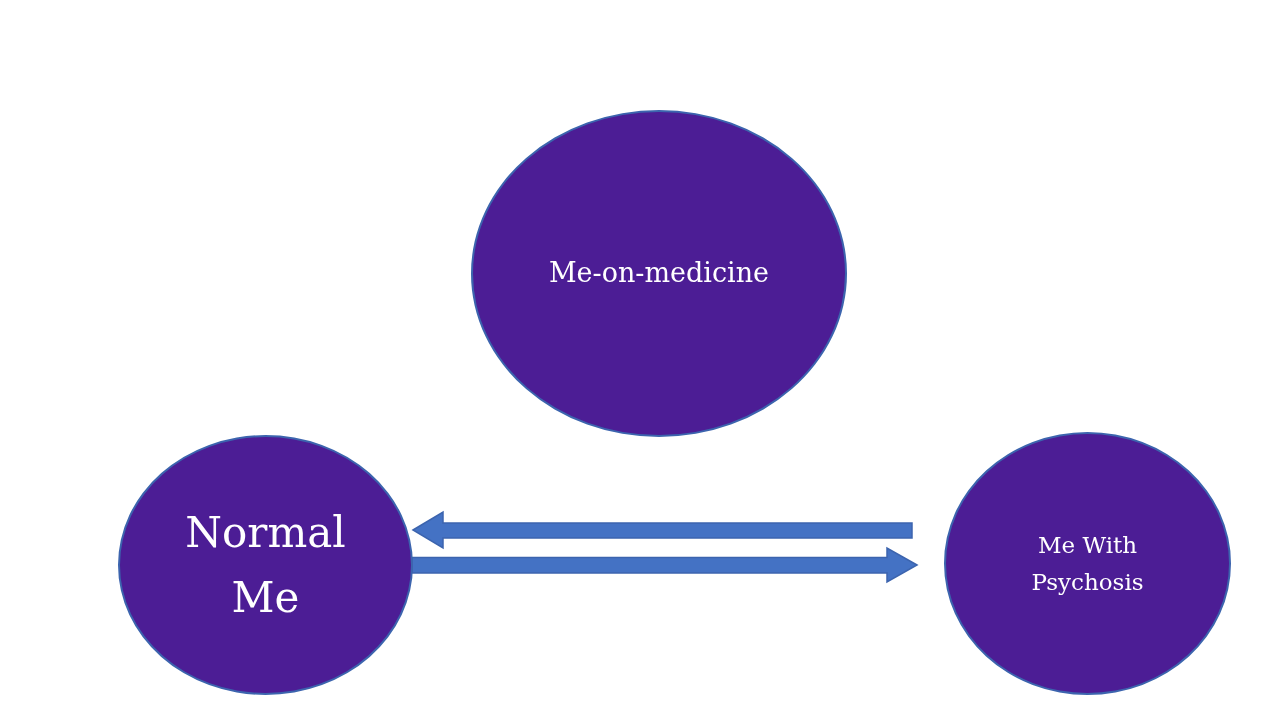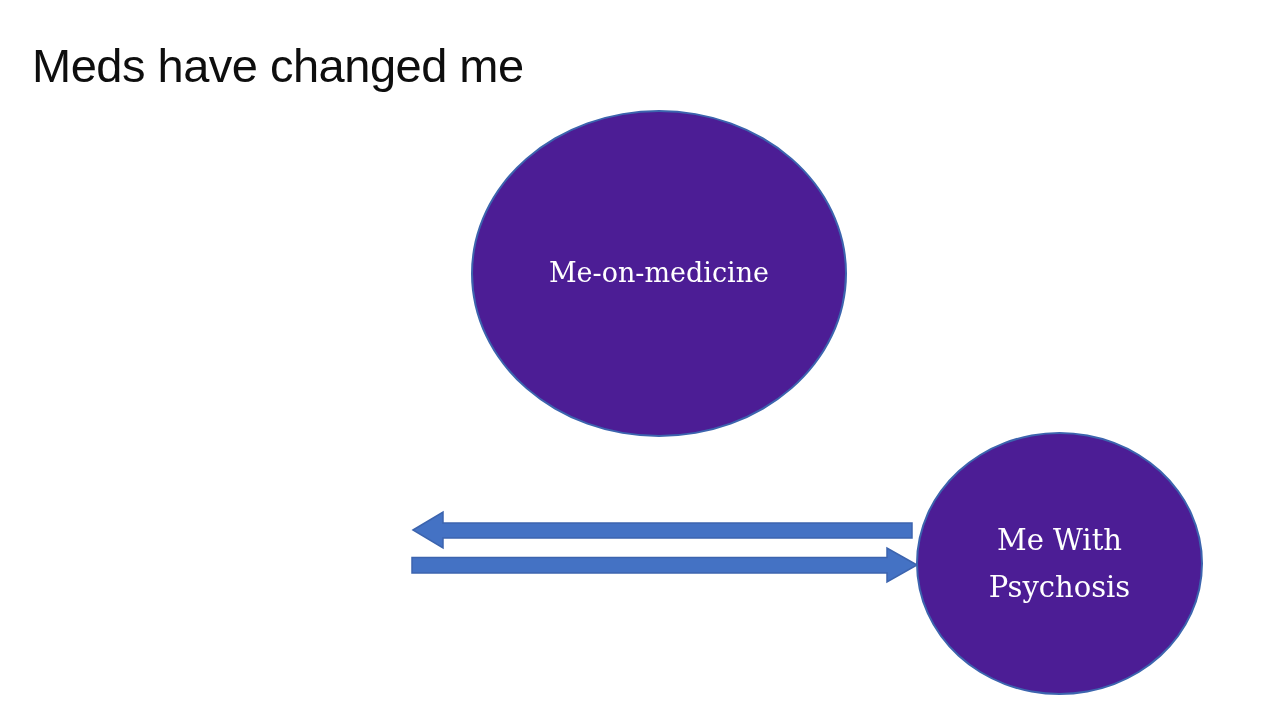--- a/index.html
+++ b/index.html
@@ -69,44 +69,49 @@
   }
   .node-bl {
     left: 118px;
     top: 435px;
     width: 295px;
     height: 260px;
     font-size: 42px;
     line-height: 1.55;
   }
   .node-br {
-    left: 916px;
+    left: 944px;
     top: 432px;
     width: 287px;
     height: 263px;
-    font-size: 29px;
+    font-size: 23px;
     line-height: 1.6;
   }
 </style>
 </head>
 <body>
 
 <div class="slide">
 
-  <h1 class="title">Meds have changed me</h1>
 
   <svg class="arrows" viewBox="0 0 1280 720" xmlns="http://www.w3.org/2000/svg">
     <polygon points="413,530 443,512 443,523 912,523 912,538 443,538 443,548"></polygon>
     <polygon points="917,565 887,548 887,557.5 412,557.5 412,573 887,573 887,582"></polygon>
   </svg>
 
   <div class="node node-top">
     <span class="node-label">Me-on-medicine</span>
   </div>
 
+  <div class="node node-bl">
+    <span class="node-label">
+      <span>Normal</span><br>
+      <span>Me</span>
+    </span>
+  </div>
 
   <div class="node node-br">
     <span class="node-label">
       <span>Me With</span><br>
       <span>Psychosis</span>
     </span>
   </div>
 
 </div>
 

